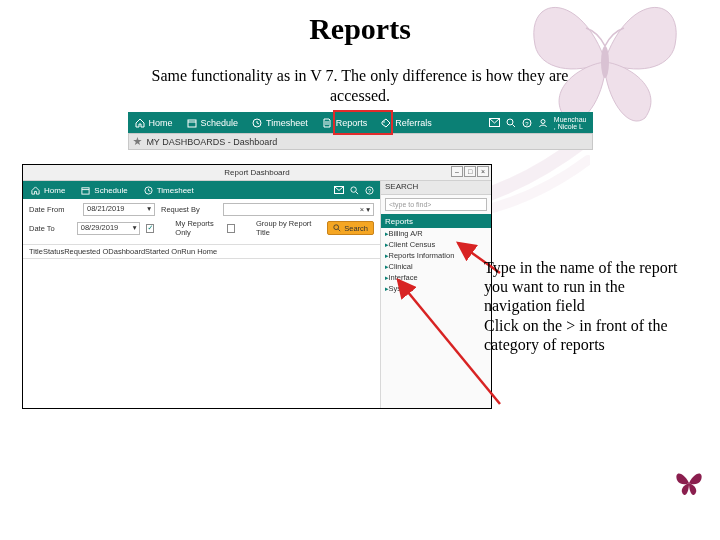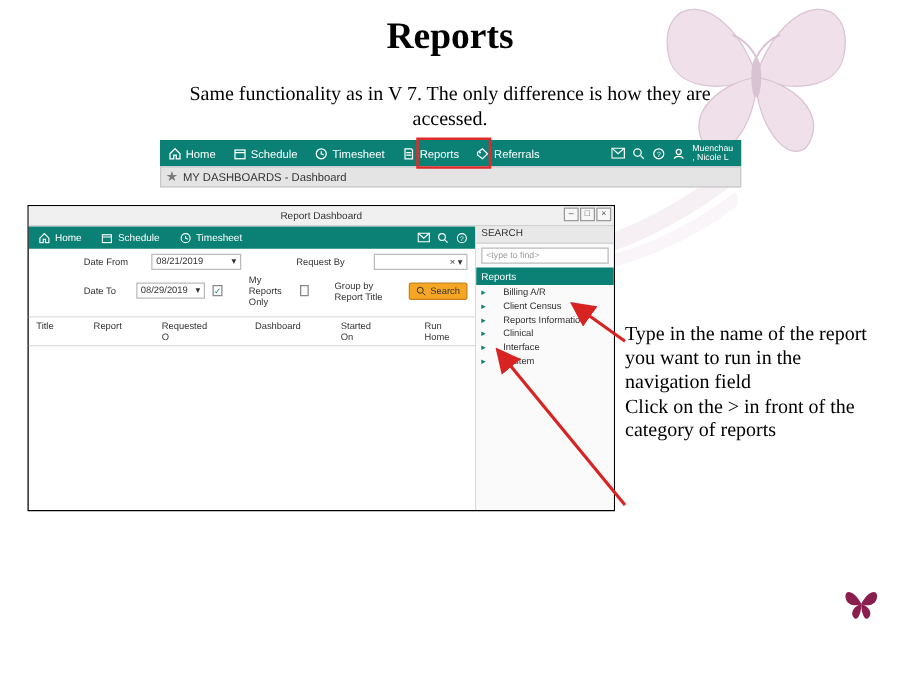--- a/index.html
+++ b/index.html
@@ -162,21 +162,21 @@
     padding: 4px 6px;
     font-size: 7.5px;
     color: #333;
   }
   .ss2-row {
     display: flex;
     align-items: center;
     gap: 6px;
     margin-bottom: 3px;
   }
-  .ss2-label { width: 48px; margin-left: 38px; }
+  .ss2-label { width: 48px; }
   .ss2-date {
     width: 72px;
     height: 13px;
     border: 1px solid #bbb;
     background: #fff;
     display: flex;
     align-items: flex-start;
     padding: 0 3px;
     font-size: 7.5px;
     color: #333;
@@ -215,21 +215,21 @@
     font-size: 7.5px;
     color: #333;
   }
   .ss2-cols {
     display: flex;
     border-top: 1px solid #ddd;
     border-bottom: 1px solid #ddd;
     font-size: 7.5px;
     color: #333;
     padding: 2px 6px;
-    gap: 32px;
+    gap: 0;
   }
   .ss2-right .hdr {
     height: 14px;
     background: #e8e8e8;
     border-bottom: 1px solid #d0d0d0;
     font-size: 8px;
     color: #333;
     padding: 1px 4px;
   }
   .ss2-search-box {
@@ -248,29 +248,29 @@
     background: #0b8075;
     color: #fff;
     font-size: 8px;
     padding: 1px 4px;
     display: flex;
     align-items: center;
   }
   .ss2-cat {
     display: flex;
     align-items: center;
-    gap: 14px;
+    gap: 0;
     font-size: 7.5px;
     color: #333;
     padding: 1px 4px;
   }
   .ss2-cat .chev { color: #0b8075; font-size: 7px; }
   .annotations {
     position: absolute;
-    right: 20px;
+    right: 36px;
     top: 258px;
     width: 200px;
     font-size: 16px;
     line-height: 1.2;
     z-index: 5;
     margin-left: 16px;
   }
   .anno-or {
     text-align: center;
     font-weight: normal;
@@ -533,21 +533,21 @@
                   <circle cx="4" cy="4" r="3" fill="none" stroke="#333"></circle>
                   <line x1="6.5" y1="6.5" x2="9" y2="9" stroke="#333"></line>
                 </svg>
               </span>
             <span>Search</span>
           </div>
         </div>
       </div>
       <div class="ss2-cols">
         <span>Title</span>
-        <span>Report</span>
+        <span>Status</span>
         <span>Requested O</span>
         <span>Dashboard</span>
         <span>Started On</span>
         <span>Run Home</span>
       </div>
     </div>
     <div class="ss2-right">
       <div class="hdr">SEARCH</div>
       <div class="ss2-search-box">
         <span>&lt;type to find&gt;</span>

